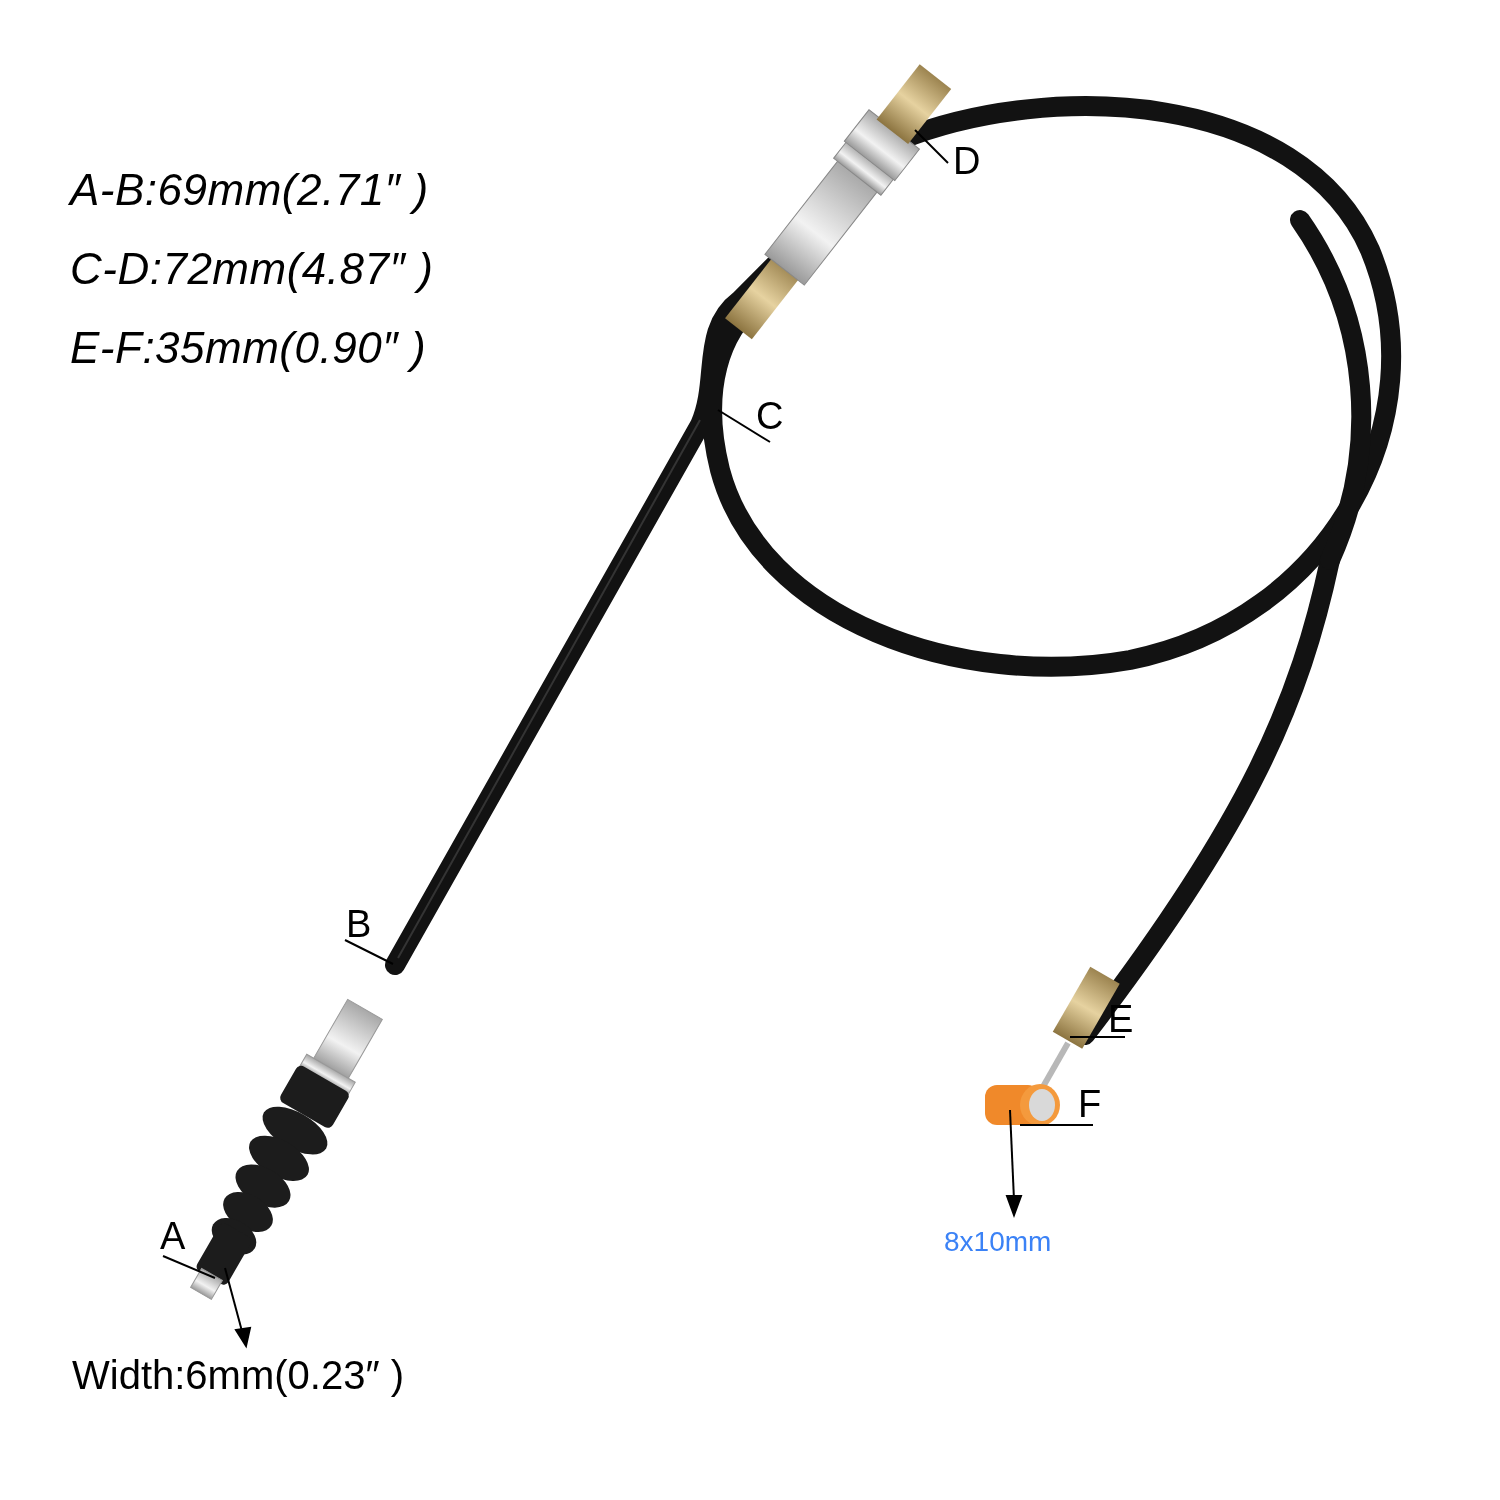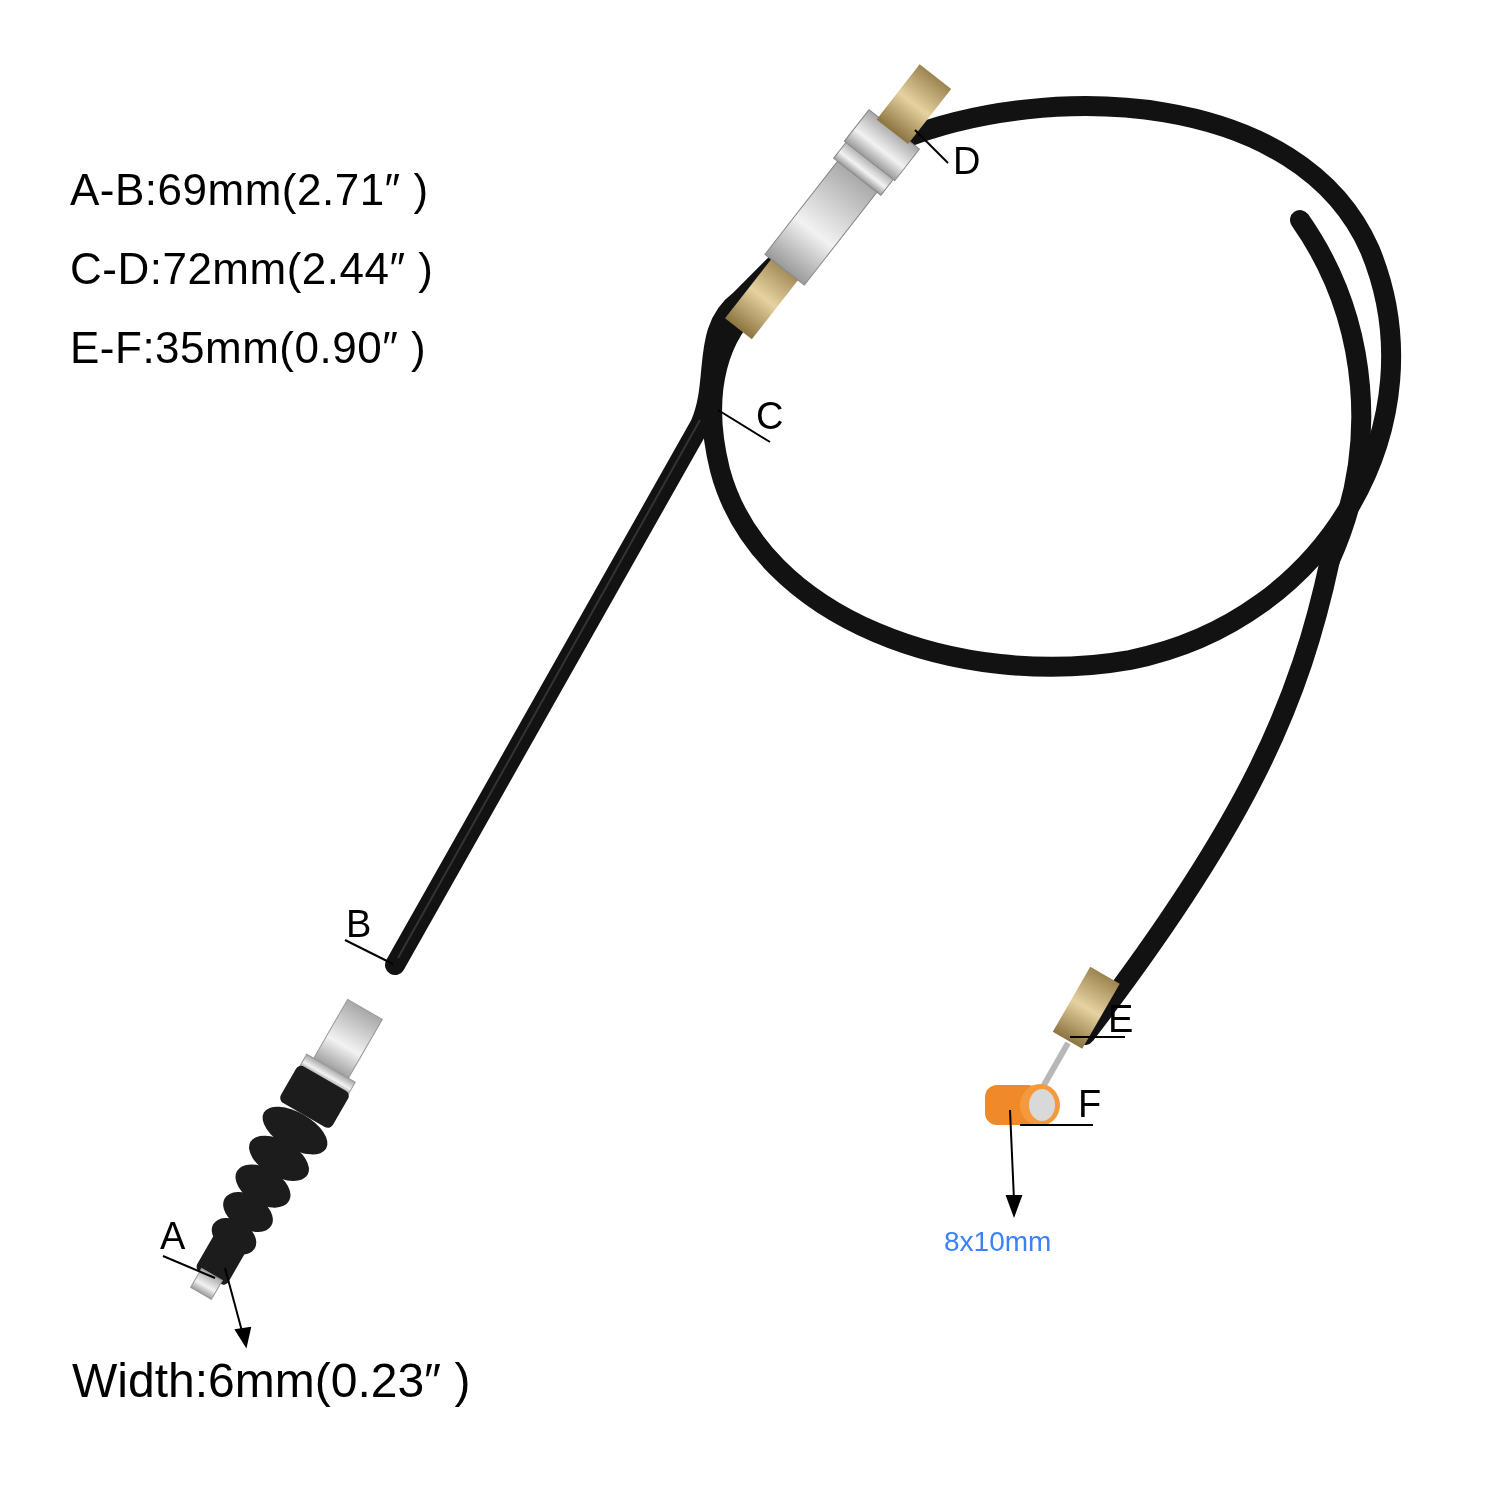--- a/index.html
+++ b/index.html
@@ -1,29 +1,29 @@
 <!DOCTYPE html>
 <html><head>
   <meta charset="utf-8">
   <style>
     html, body { margin: 0; padding: 0; background: #ffffff; }
     body { width: 1500px; height: 1500px; position: relative; overflow: hidden; font-family: "Liberation Sans", "DejaVu Sans", sans-serif; }
-    .spec-list { position: absolute; left: 70px; top: 150px; margin: 0; padding: 0; list-style: none; }
+    .spec-list { position: absolute; left: 70px; top: 150px; margin: 0; padding: 0; list-style: none; font-style: italic; }
     .spec-list li { font-size: 44px; line-height: 79px; color: #000; letter-spacing: 0.5px; white-space: pre; }
     .diagram { position: absolute; left: 0; top: 0; width: 1500px; height: 1500px; }
     .label { position: absolute; font-size: 38px; color: #000; }
-    .width-text { position: absolute; left: 72px; top: 1353px; font-size: 48px; color: #000; white-space: pre; text-align: right; }
+    .width-text { position: absolute; left: 72px; top: 1353px; font-size: 40px; color: #000; white-space: pre; text-align: right; }
     .end-size { position: absolute; left: 944px; top: 1226px; font-size: 28px; color: #3b82f6; }
   </style>
 </head>
 <body>
 
 <ul class="spec-list">
   <li>A-B:69mm(2.71″ )</li>
-  <li>C-D:72mm(2.44″ )</li>
+  <li>C-D:72mm(4.87″ )</li>
   <li>E-F:35mm(0.90″ )</li>
 </ul>
 
 <svg class="diagram" viewBox="0 0 1500 1500" xmlns="http://www.w3.org/2000/svg">
   <defs>
     <linearGradient id="metalGrad" x1="0" y1="0" x2="1" y2="0">
       <stop offset="0" stop-color="#9a9a9a"></stop>
       <stop offset="0.4" stop-color="#f2f2f2"></stop>
       <stop offset="1" stop-color="#a8a8a8"></stop>
     </linearGradient>

